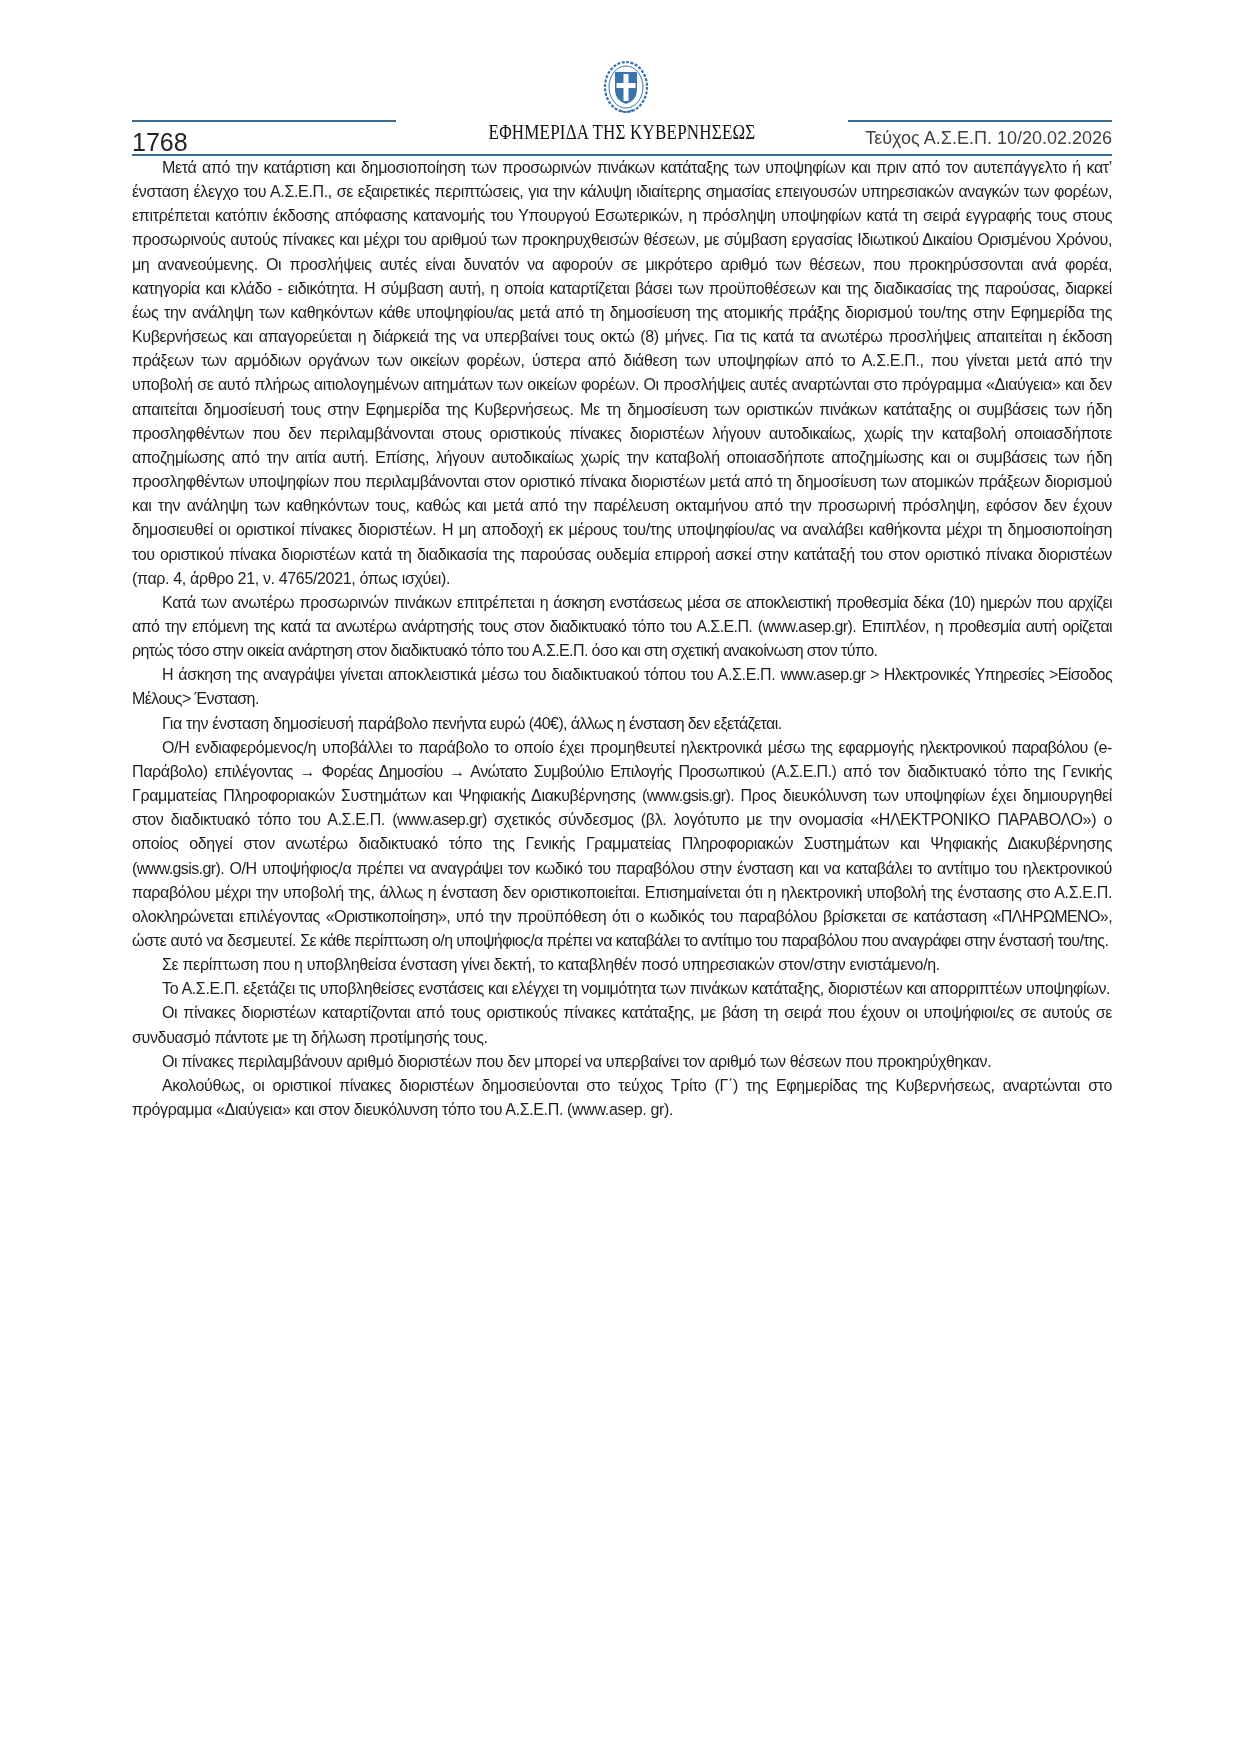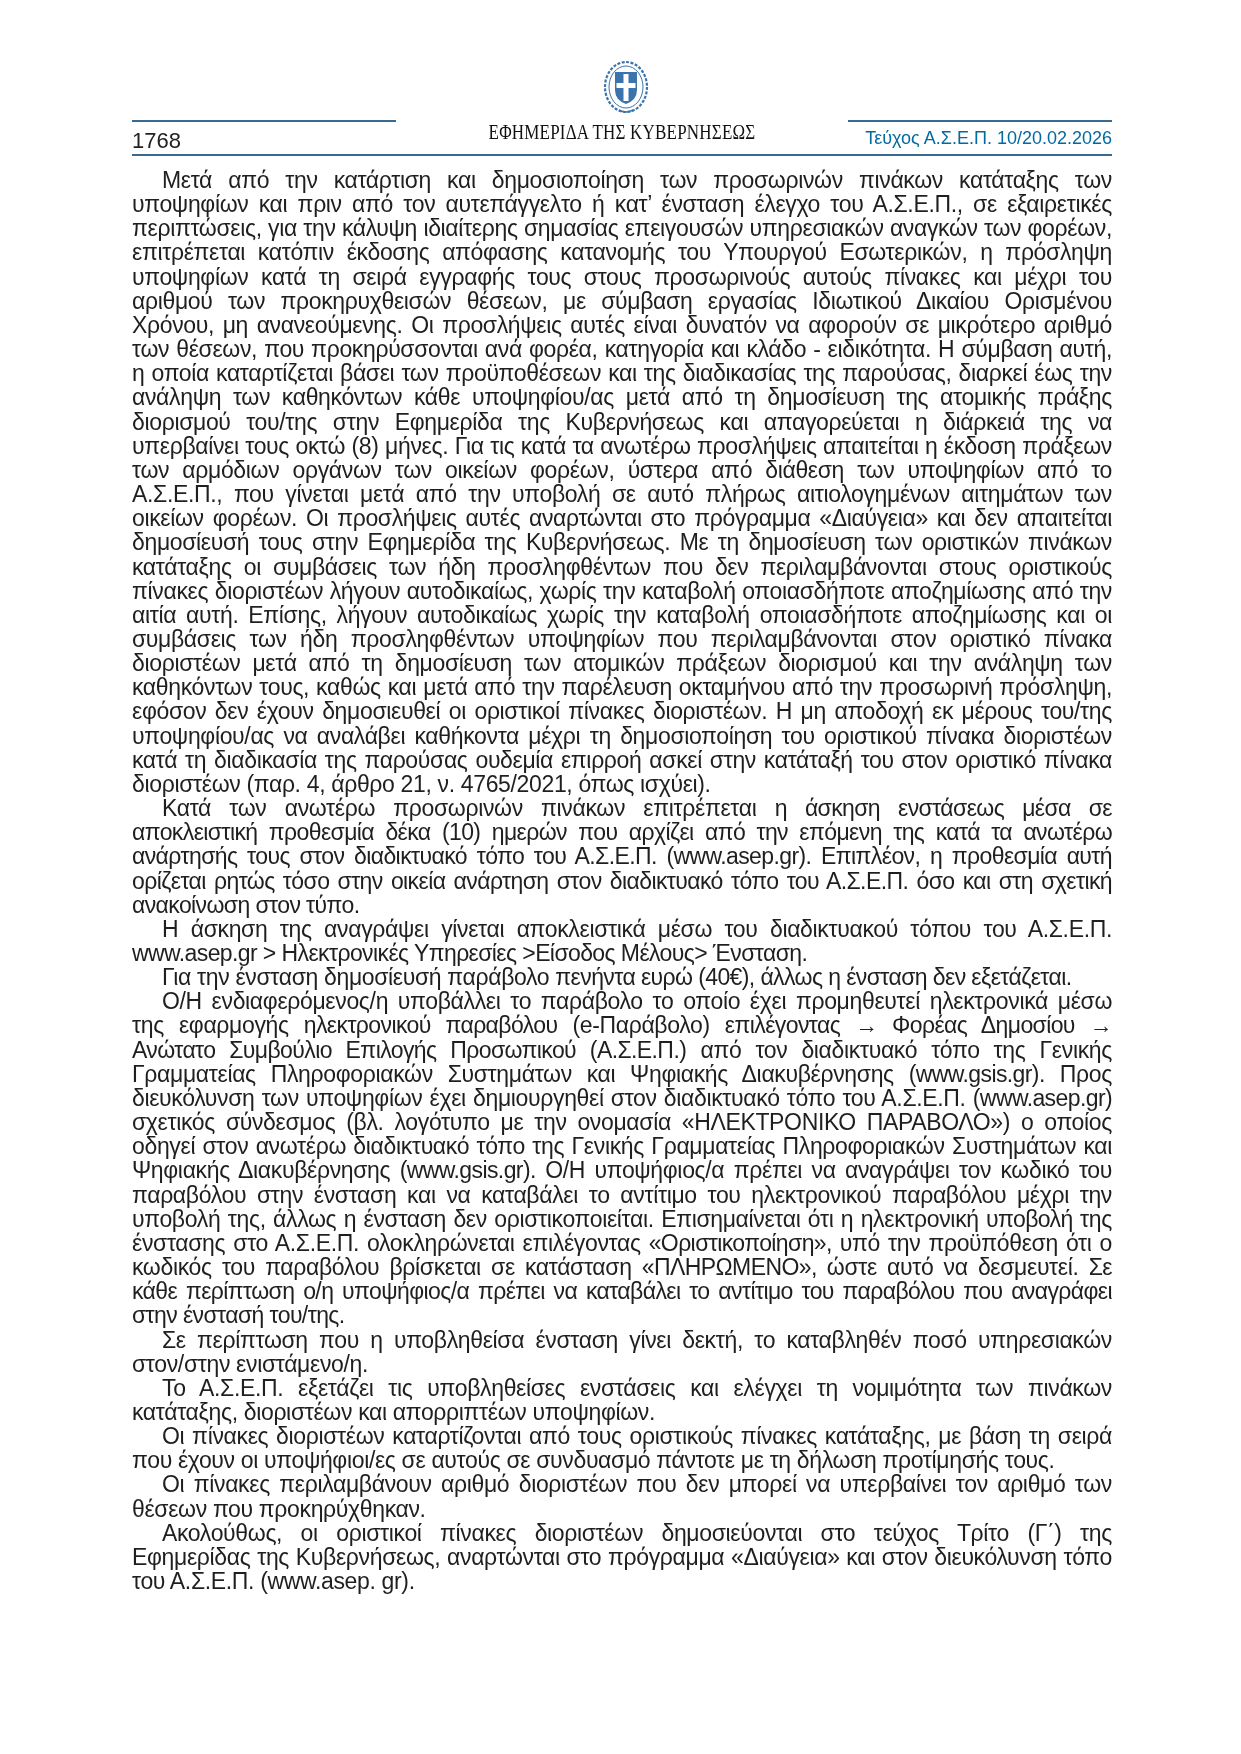--- a/index.html
+++ b/index.html
@@ -2,25 +2,25 @@
 <html><head>
 <meta charset="utf-8">
 <style>
   html, body { margin: 0; padding: 0; background: #ffffff; }
   body { width: 1241px; height: 1754px; position: relative; overflow: hidden; font-family: "Liberation Sans", sans-serif; color: #1f1f1f; }
   .header { position: absolute; left: 132px; top: 50px; width: 980px; height: 110px; }
   .emblem { position: absolute; left: 471px; top: 10px; width: 46px; height: 56px; }
   .rule-left { position: absolute; left: 0; top: 70px; width: 264px; height: 2px; background: #3a6a8f; }
   .rule-right { position: absolute; right: 0; top: 70px; width: 264px; height: 2px; background: #3a6a8f; }
   .rule-bottom { position: absolute; left: 0; right: 0; top: 104px; height: 2px; background: #3a6a8f; }
-  .page-number { position: absolute; left: 0; top: 78px; font-size: 22px; color: #222; }
+  .page-number { position: absolute; left: 0; top: 78px; font-size: 25px; color: #222; }
   .gazette-title { position: absolute; left: 310px; top: 70px; width: 360px; text-align: center; font-family: "Liberation Serif", serif; font-size: 17px; letter-spacing: 0.2px; transform: scaleY(1.25); transform-origin: top; color: #111; }
-  .issue { position: absolute; right: 0; top: 78px; font-size: 18px; color: #0369a1; }
+  .issue { position: absolute; right: 0; top: 78px; font-size: 18px; color: #404040; }
 
-  .body-text { position: absolute; left: 132px; top: 168px; width: 980px; font-size: 23px; line-height: 24.15px; text-align: justify; letter-spacing: -0.35px; }
+  .body-text { position: absolute; left: 132px; top: 156px; width: 980px; font-size: 16px; line-height: 24.15px; text-align: justify; letter-spacing: -0.35px; }
   .body-text p { margin: 0; text-indent: 30px; }
   .body-text b { font-weight: normal; letter-spacing: -0.6px; }
 </style>
 </head>
 <body>
 
 <div class="header">
   <svg class="emblem" viewBox="0 0 46 56">
     <ellipse cx="23" cy="27" rx="21" ry="25" fill="none" stroke="#3b74ad" stroke-width="2.2" stroke-dasharray="3 1.5"></ellipse>
     <ellipse cx="23" cy="27" rx="17" ry="21" fill="none" stroke="#3b74ad" stroke-width="1"></ellipse>

